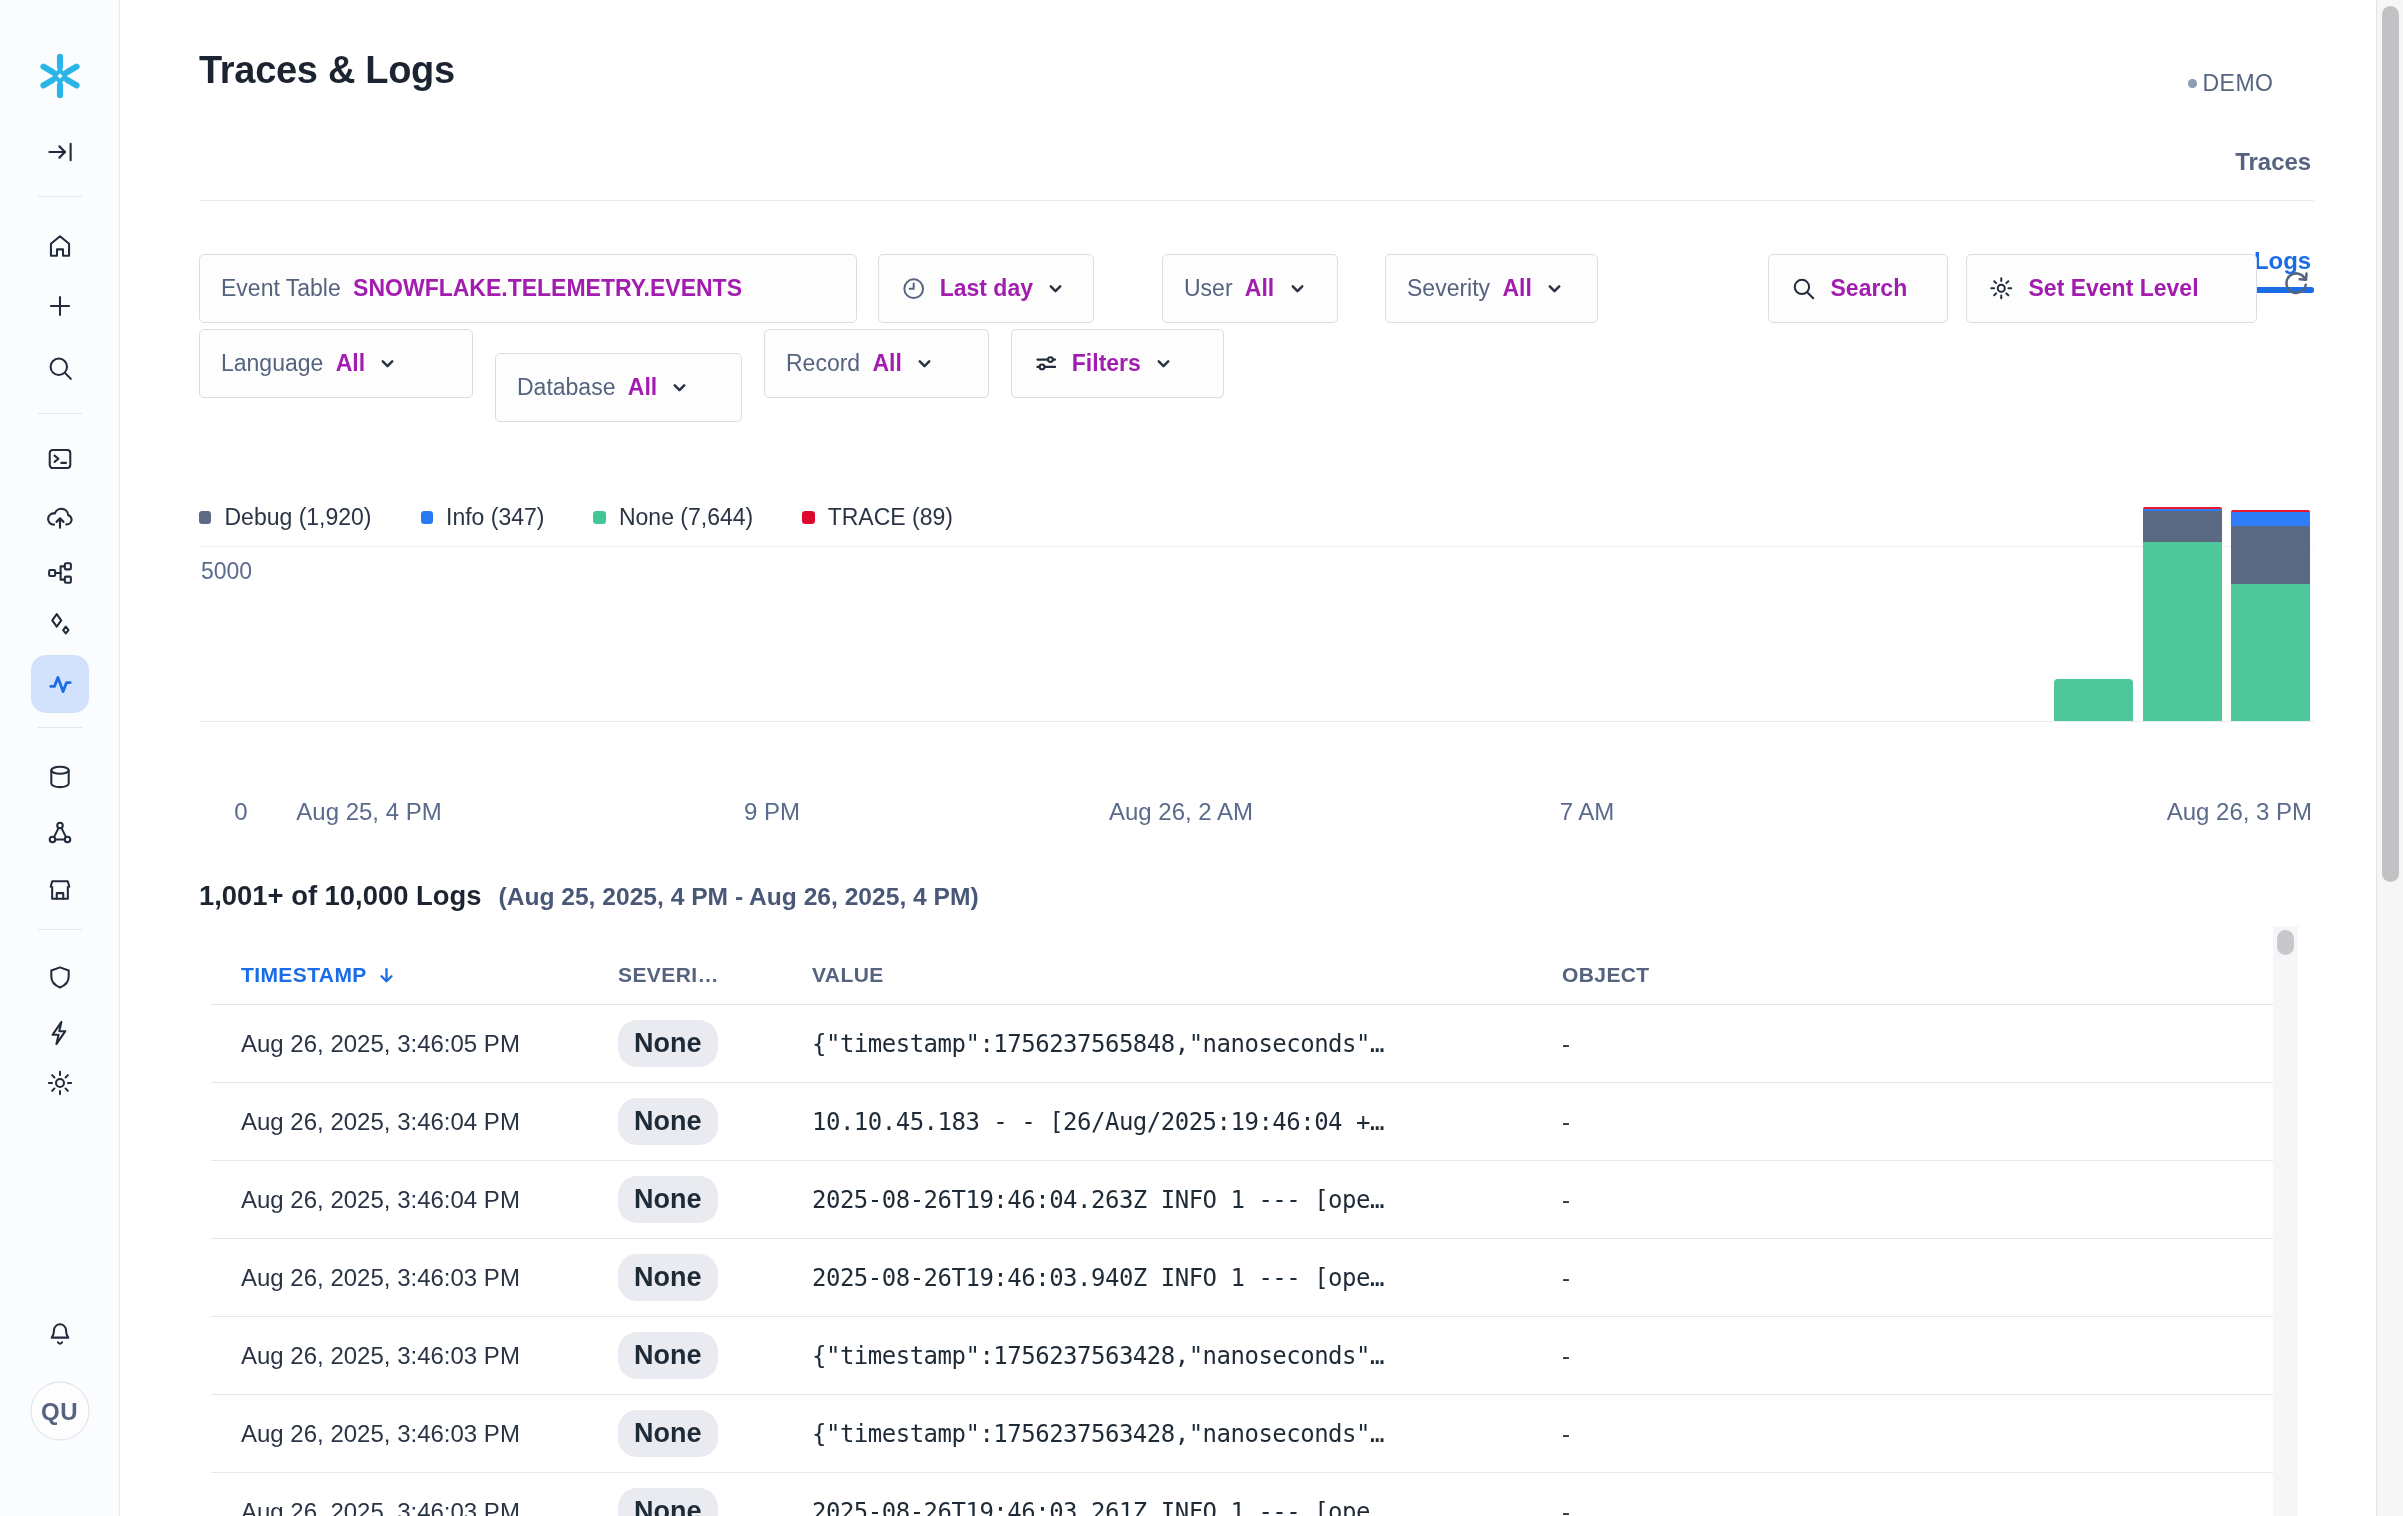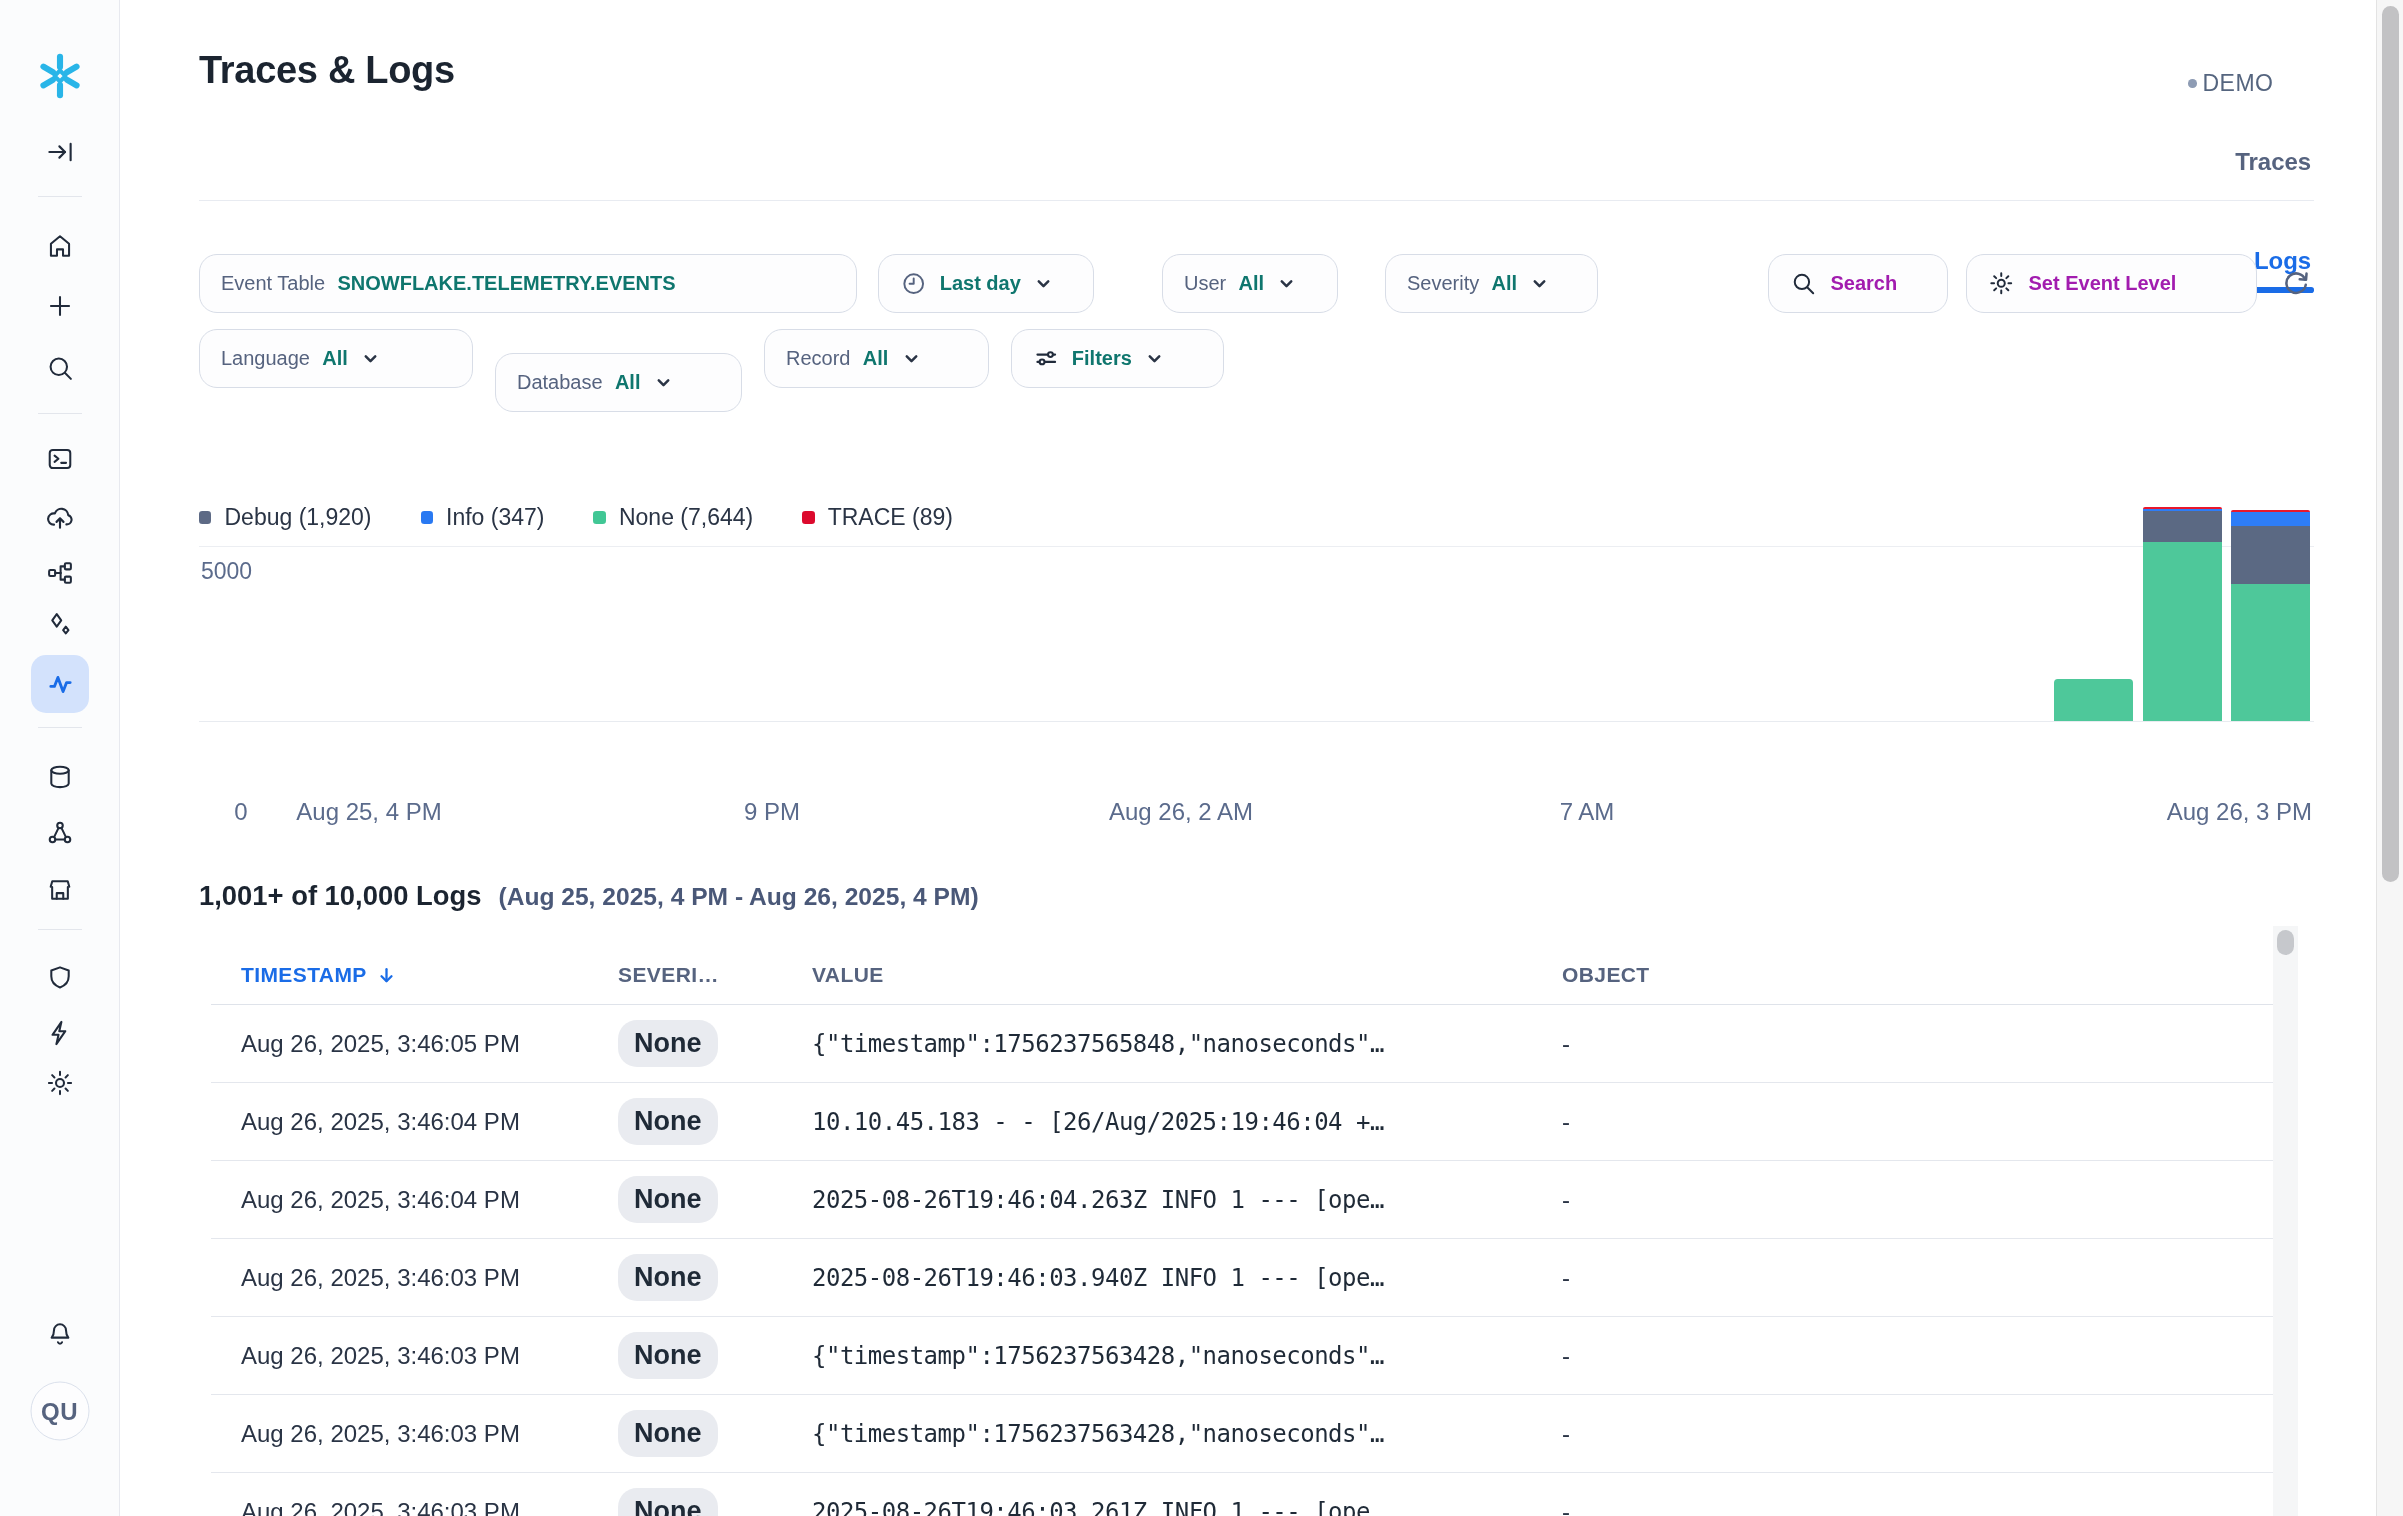--- a/index.html
+++ b/index.html
@@ -22,24 +22,24 @@
   .env { position:absolute; left:2188px; top:70px; display:flex; align-items:center; gap:6px; }
   .env-dot { width:8.5px; height:8.5px; border-radius:50%; background:#8e9cb4; }
   .env-label { font-size:23px; font-weight:500; color:#55657f; letter-spacing:0.5px; }
 
   .tabs { position:absolute; left:199px; top:148px; width:2115px; height:53px; border-bottom:0.9px solid #e8ebf1; display:flex; gap:55px; align-items:flex-end;flex-direction:column; }
   .tab { position:relative; font-size:24px; font-weight:600; color:#56637f; padding:0 2.8px 16px; cursor:pointer; }
   .tab.active { color:#1a6ce7; }
   .tab.active::after { content:""; position:absolute; left:0; right:0; bottom:-1.9px; height:5.7px; border-radius:2.8px; background:#1a6ce7; }
 
   
-  .pill, .btn { position:absolute; height:59px; border:0.9px solid #d8dde7; border-radius:18px; background:#fdfdfe;
-         display:flex; align-items:center; gap:12.3px; padding:0 21px; font-size:20px; cursor:pointer; white-space:nowrap; }
+  .pill, .btn { position:absolute; height:69px; border:0.9px solid #d8dde7; border-radius:5px; background:#fdfdfe;
+         display:flex; align-items:center; gap:12.3px; padding:0 21px; font-size:23px; cursor:pointer; white-space:nowrap; }
   .pill .lab { color:#56637f; }
-  .pill .val { font-weight:700; color:#0f766e; }
+  .pill .val { font-weight:700; color:#a21caf; }
   .btn { font-weight:600; color:#a21caf; gap:14px; }
   .icon-btn { position:absolute; width:42px; height:42px; display:flex; align-items:center; justify-content:center; cursor:pointer; }
 
   
   .legend { position:absolute; left:199px; top:504px; display:flex; gap:49px; align-items:center; }
   .legend-item { display:flex; align-items:center; gap:13.2px; cursor:pointer; }
   .legend-dot { width:12.3px; height:12.3px; border-radius:3.3px; }
   .legend-label { font-size:23px; color:#2a3445; }
 
   

